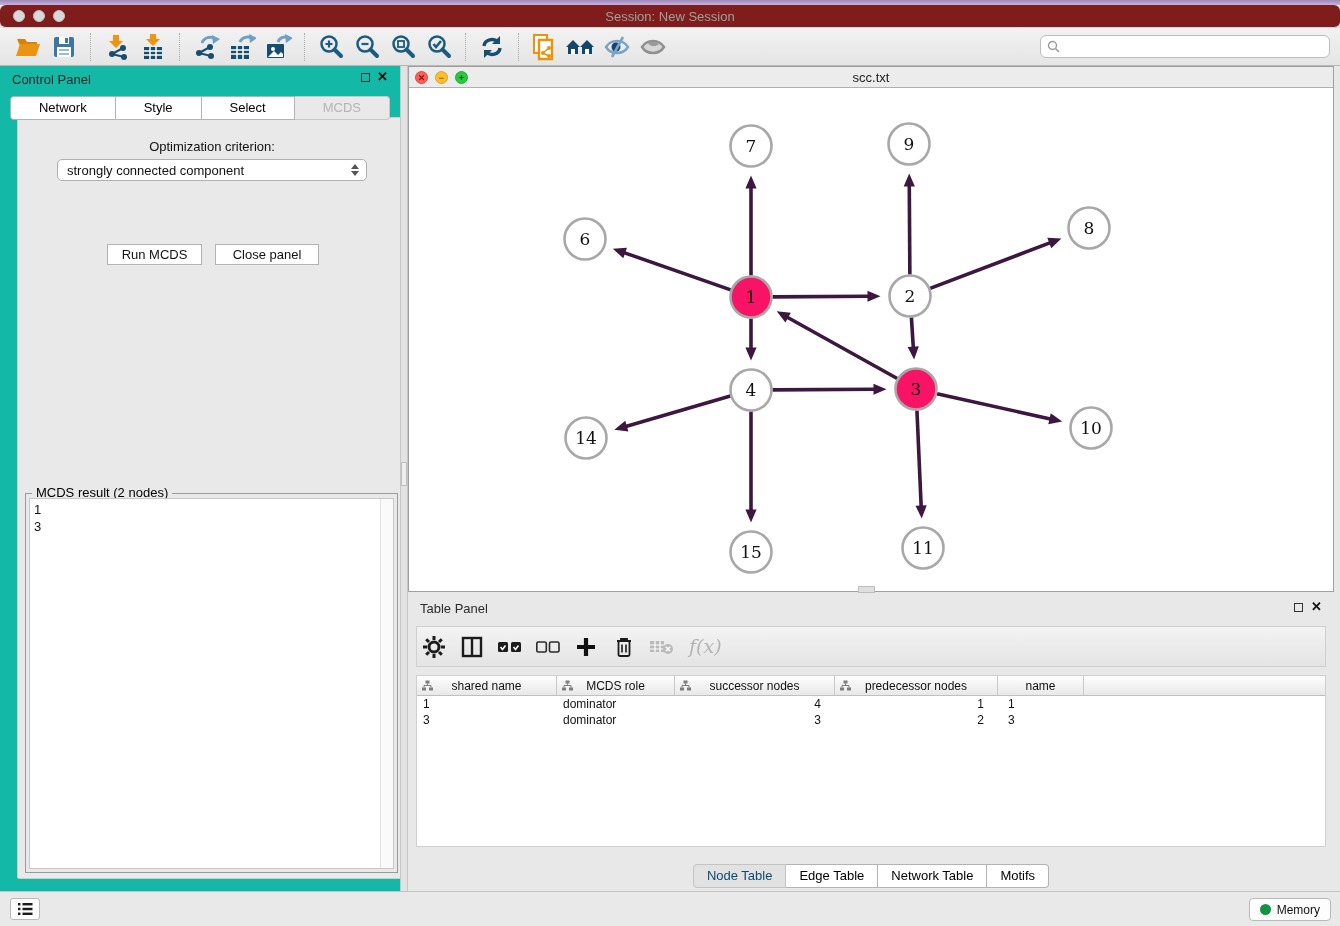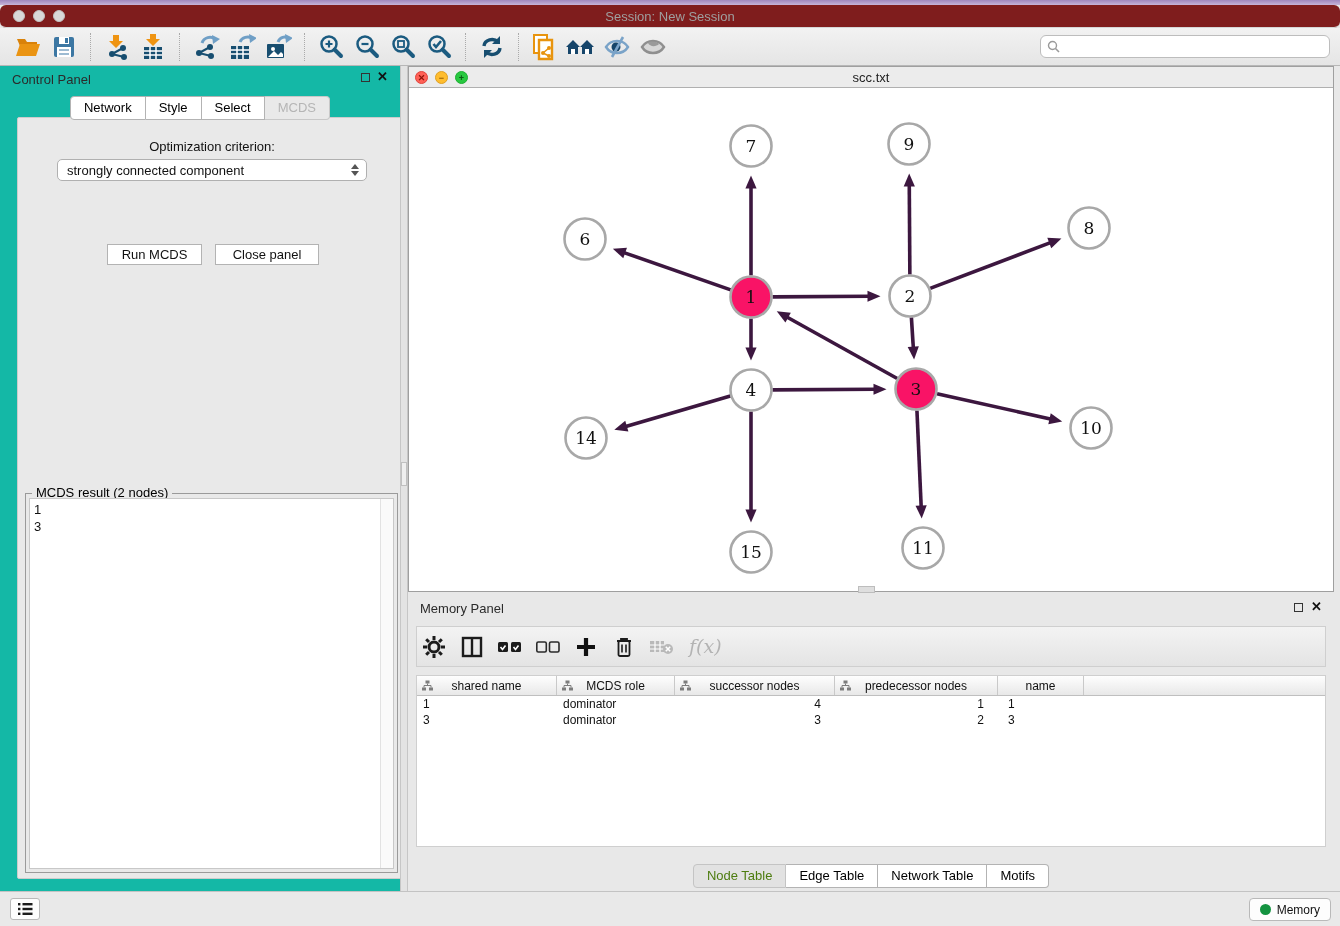--- a/index.html
+++ b/index.html
@@ -19,21 +19,21 @@
   .searchbox { margin-left:auto; width:290px; height:23px; background:#fff; border:1px solid #bdbdbd; border-radius:6px; display:flex; align-items:center; padding:0 6px; }
   .searchbox input { border:none; outline:none; flex:1; font-size:12px; background:transparent; margin-left:4px; }
 
   
   .control-panel { position:absolute; left:0; top:66px; width:400px; height:825px; background:#14b8a6; }
   .panel-head { position:relative; height:26px; }
   .panel-title { position:absolute; left:12px; top:6px; font-size:13px; color:#2b2b2b; }
   .float-box { position:absolute; top:7px; width:9px; height:9px; border:1.5px solid #333; }
   .close-x { position:absolute; top:4px; font-size:13px; font-weight:bold; color:#111; line-height:14px; }
   .cp-tabs { position:absolute; left:0; top:30px; width:100%; display:flex; justify-content:center; }
-  .cp-tab { font-size:13px; padding:3px 13px 4px; background:#fff; color:#000; border:1px solid #b3b3b3; border-left:none; position:relative; z-index:2; }
+  .cp-tab { font-size:13px; padding:3px 28px 4px; background:#fff; color:#000; border:1px solid #b3b3b3; border-left:none; position:relative; z-index:2; }
   .cp-tab:first-child { border-left:1px solid #b3b3b3; border-top-left-radius:4px; border-bottom-left-radius:4px;}
   .cp-tab:last-child { border-top-right-radius:4px; border-bottom-right-radius:4px; }
   .cp-tab.active { background:#e9e9e9; color:#b5b5b5; border-color:#c8c8c8; }
   .cp-body { position:absolute; left:5px; top:51px; width:390px; height:762px; background:#e9e9e9; border:1px solid #cccccc; border-radius:2px;margin-left:12px; }
   .opt-label { position:absolute; left:0; top:21px; width:100%; text-align:center; font-size:13px; color:#111; }
   .dropdown { position:absolute; left:39px; top:41px; width:310px; height:22px; background:#fff; border:1px solid #b0b0b0; border-radius:5px; font-size:13px; display:flex; align-items:center; padding-left:9px; color:#111; }
   .dd-stepper { margin-left:auto; margin-right:7px; display:flex; flex-direction:column; gap:2px; }
   .dd-up { width:0; height:0; border-left:4px solid transparent; border-right:4px solid transparent; border-bottom:5px solid #555; }
   .dd-down { width:0; height:0; border-left:4px solid transparent; border-right:4px solid transparent; border-top:5px solid #555; }
   .btn { position:absolute; height:21px; background:#fff; border:1px solid #b3b3b3; border-radius:0; font-size:13px; color:#111; display:flex; align-items:center; justify-content:center; }
@@ -67,21 +67,21 @@
   .th:last-child { border-right:none; }
   .th .hicon { position:absolute; left:5px; top:4px; }
   .trow { display:grid; grid-template-columns:140px 118px 160px 163px 86px 1fr; height:16px; font-size:12px; color:#111; }
   .td { padding:1px 6px 0; overflow:hidden; white-space:nowrap; }
   .td.r { text-align:right; padding-right:14px; }
   .td.name { padding-left:10px; }
   .tp-tabs { position:absolute; left:0; top:269px; width:100%; display:flex; justify-content:center; }
   .tp-tab { font-size:13px; padding:3px 13px 4px; background:#fff; color:#000; border:1px solid #b3b3b3; border-left:none; }
   .tp-tab:first-child { border-left:1px solid #b3b3b3; border-top-left-radius:4px; border-bottom-left-radius:4px; }
   .tp-tab:last-child { border-top-right-radius:4px; border-bottom-right-radius:4px; }
-  .tp-tab.active { background:#e2e2e2; color:#4d7c0f; border-color:#c4c4c4; }
+  .tp-tab.active { background:#e2e2e2; color:#0c4a6e; border-color:#c4c4c4; }
 
   
   .statusbar { position:absolute; left:0; top:891px; width:1340px; height:35px; background:#e9e9e9; border-top:1px solid #c3c3c3;text-decoration:underline; }
   .sb-left-btn { position:absolute; left:10px; top:6px; width:30px; height:22px; background:#fdfdfd; border:1px solid #b9b9b9; border-radius:3px; display:flex; align-items:center; justify-content:center; }
   .memory-btn { position:absolute; right:9px; top:6px; height:23px; padding:0 10px; background:#fdfdfd; border:1px solid #b9b9b9; border-radius:4px; display:flex; align-items:center; gap:6px; font-size:12px; color:#111; }
   .mem-dot { width:11px; height:11px; border-radius:50%; background:#149340; }
   svg { display:block; }
 </style>
 </head>
 <body>
@@ -334,21 +334,21 @@
           <text x="342" y="470" text-anchor="middle" font-family="DejaVu Serif, serif" font-size="17" fill="#111111">15</text>
           <circle cx="514" cy="460" r="20.5" fill="#ffffff" stroke="#a8a8a8" stroke-width="2.6"></circle>
           <text x="514" y="466" text-anchor="middle" font-family="DejaVu Serif, serif" font-size="17" fill="#111111">11</text>
         </svg>
     </div>
   </div>
   <div class="h-splitter-handle"></div>
 
   <div class="table-panel">
     <div class="panel-head">
-      <span class="panel-title">Memory Panel</span>
+      <span class="panel-title">Table Panel</span>
       <span class="float-box" style="right:31px; top:8px;"></span>
       <span class="close-x" style="right:12px; top:5px;">✕</span>
     </div>
     <div class="tp-toolbar">
       <div class="tp-tbtn">
         <svg width="22" height="22" viewBox="0 0 22 22">
           <circle cx="11" cy="11" r="5" stroke="#1c1c1c" stroke-width="3" fill="none"></circle>
           <g stroke="#1c1c1c" stroke-width="3">
             <path d="M11 0v4M11 18v4M0 11h4M18 11h4M3.2 3.2l2.8 2.8M16 16l2.8 2.8M18.8 3.2L16 6M6 16l-2.8 2.8"></path>
           </g>

